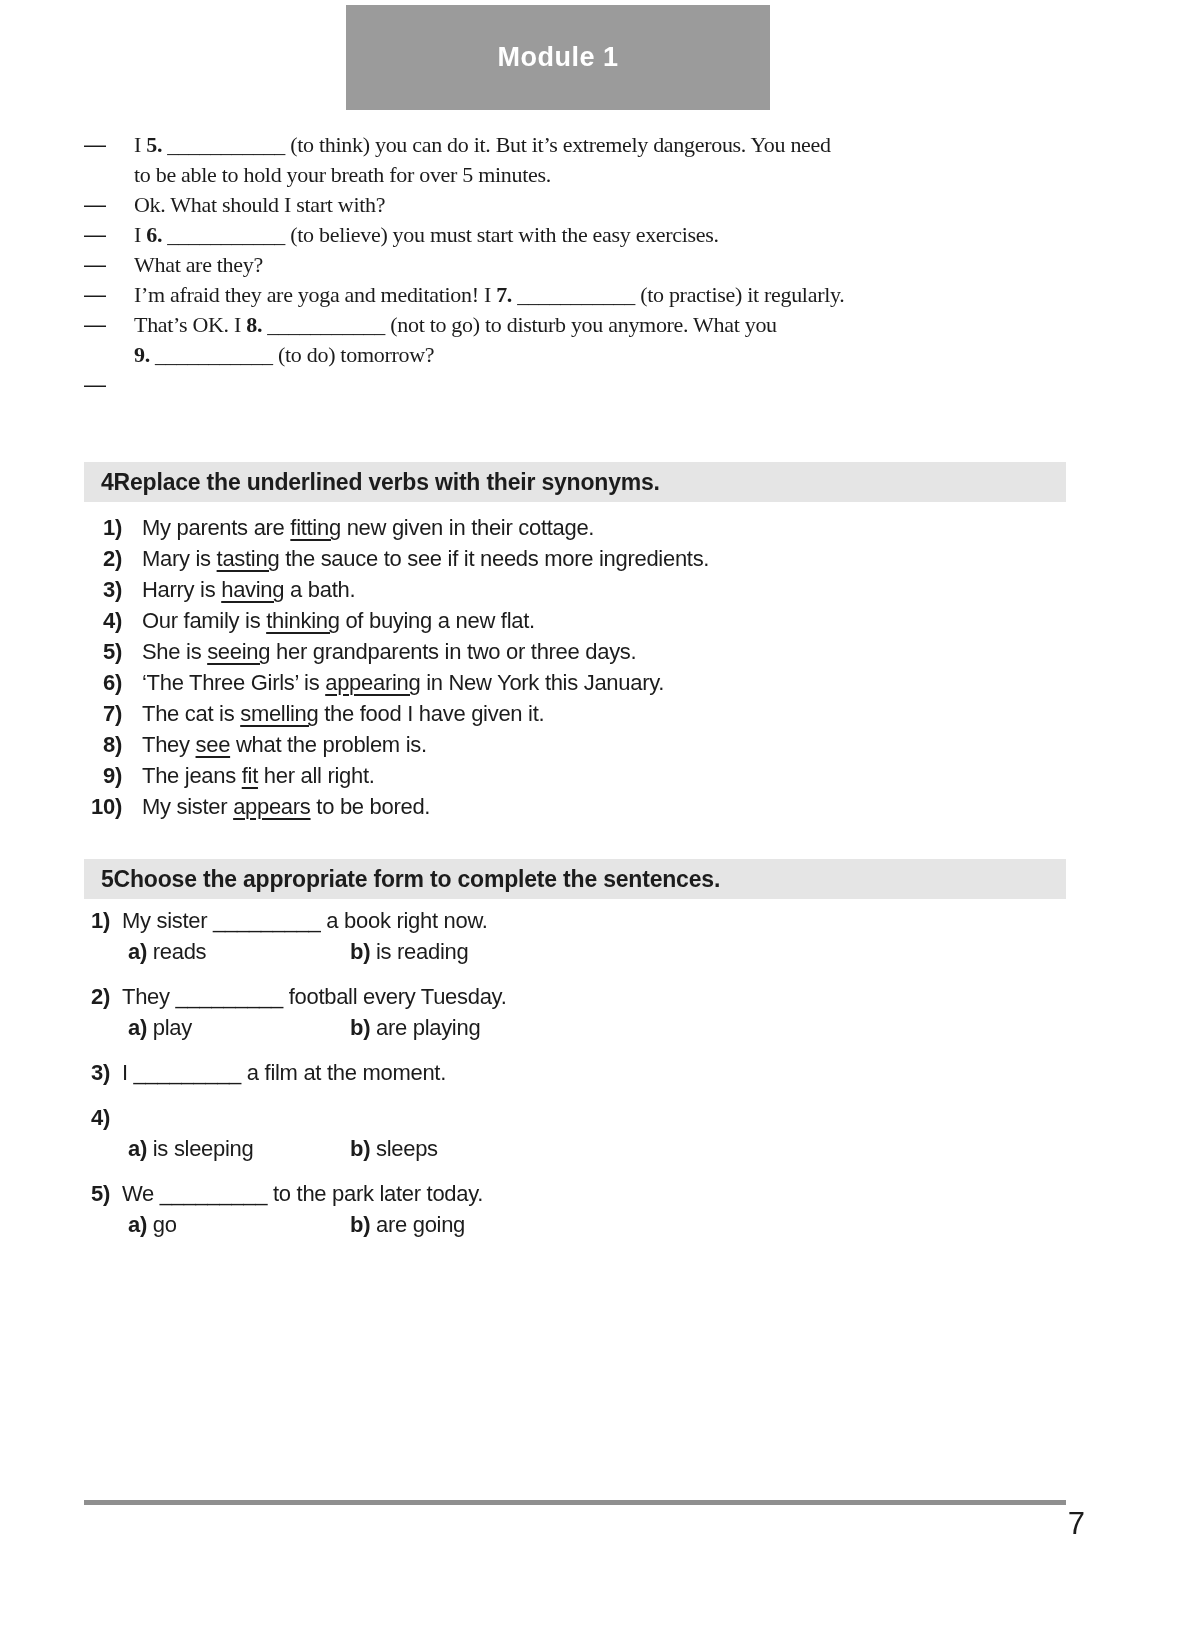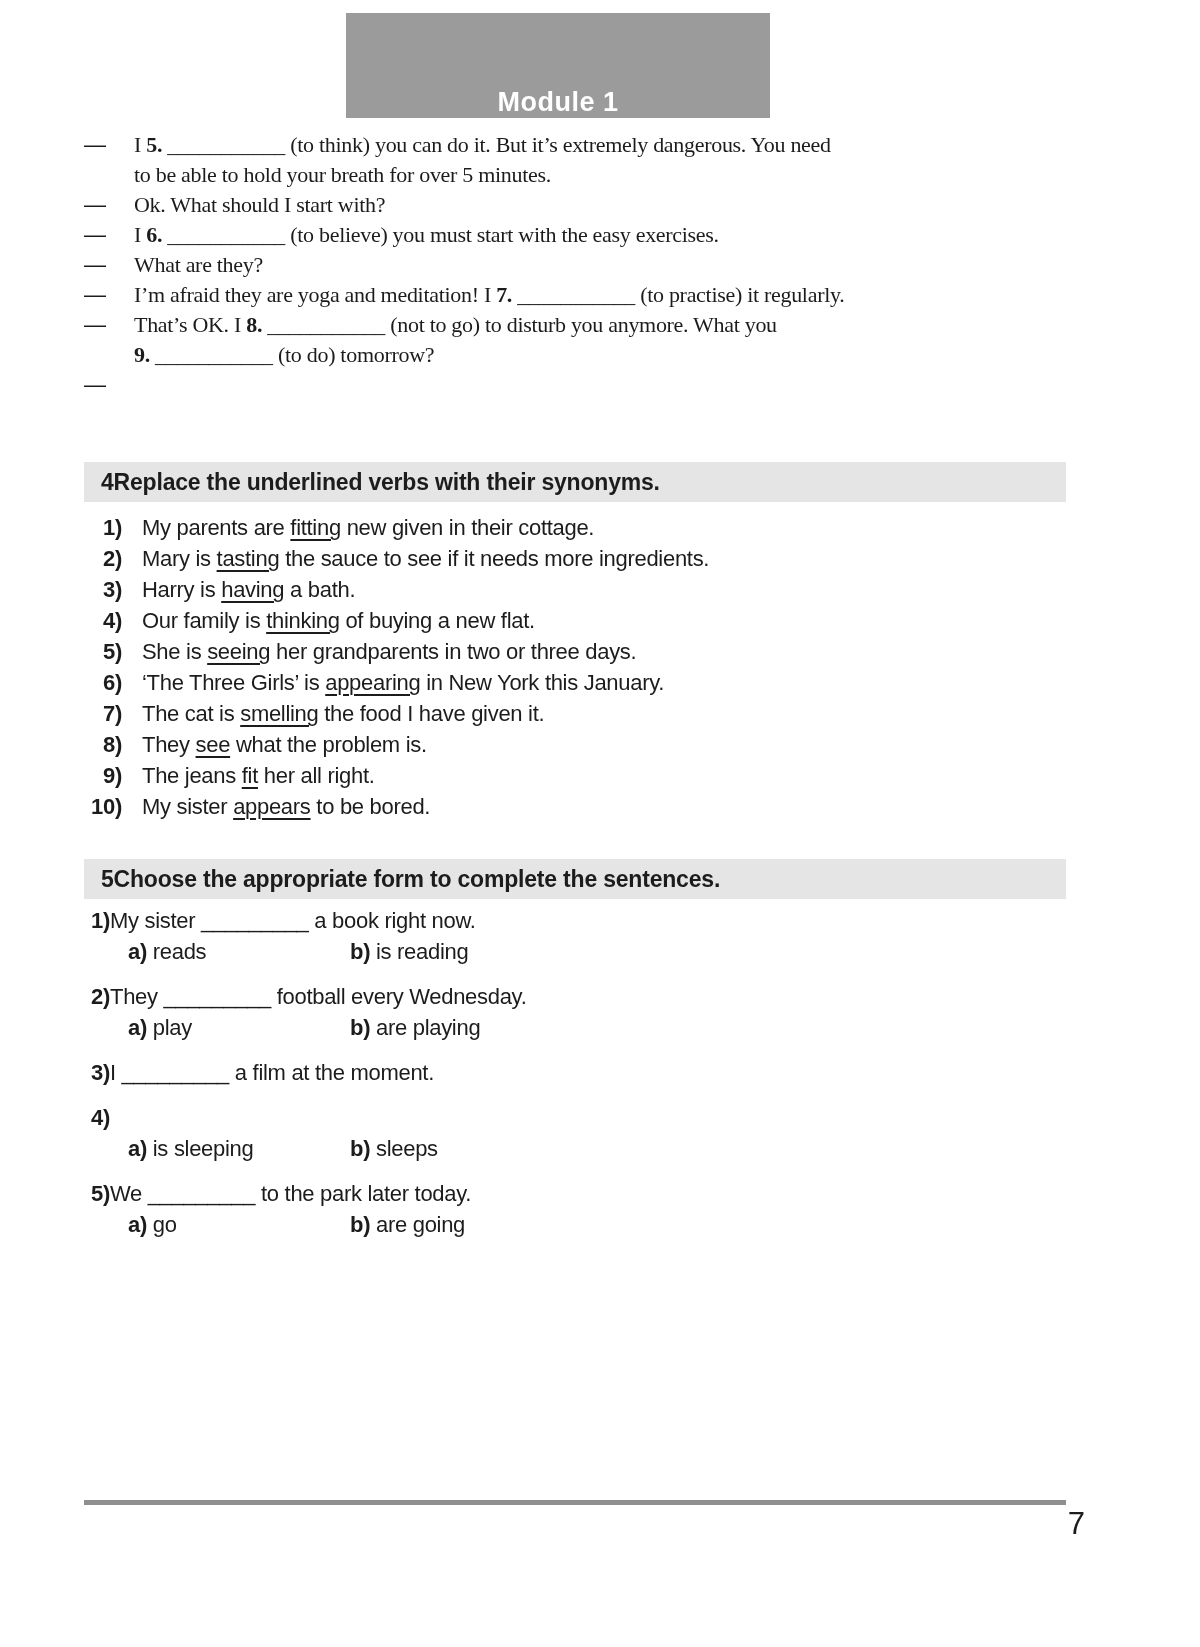--- a/index.html
+++ b/index.html
@@ -11,24 +11,24 @@
     background: #ffffff;
     font-family: "Liberation Sans", sans-serif;
     color: #1c1c1c;
     overflow: hidden;
   }
   .b { font-weight: bold; }
   .u { text-decoration: underline; text-decoration-thickness: 2px; text-underline-offset: 4px; }
 
   .module-box {
     position: absolute;
-    left: 346px; top: 13px;
+    left: 346px; top: 5px;
     width: 424px; height: 105px;
     background: #9b9b9b;
-    display: flex; align-items: flex-end; justify-content: center;
+    display: flex; align-items: center; justify-content: center;
   }
   .module-box .mtitle {
     color: #ffffff;
     font-size: 27px;
     font-weight: bold;
     letter-spacing: 0.5px;
   }
 
   .dialogue {
     position: absolute;
@@ -74,21 +74,21 @@
   .xtext { margin-left: 20px; white-space: nowrap; }
 
   .ex5-list {
     position: absolute;
     left: 84px; top: 905px;
     width: 1000px;
   }
   .fitem { margin-bottom: 14px; font-size: 22px; letter-spacing: -0.3px; }
   .frow { display: flex; line-height: 31px; }
   .fnum { flex: 0 0 26px; text-align: right; font-weight: bold; }
-  .fprompt { margin-left: 0; white-space: nowrap; }
+  .fprompt { margin-left: 12px; white-space: nowrap; }
   .fopts { margin-left: 44px; line-height: 31px; }
   .opt-a { display: inline-block; width: 222px; }
   .opt-b { display: inline-block; text-align: center; }
 
   .footer-rule {
     position: absolute;
     left: 84px; top: 1500px;
     width: 982px; height: 5px;
     background: #8f8f8f;
   }
@@ -205,21 +205,21 @@
         <span class="fnum">1)</span>
         <span class="fprompt">My sister _________ a book right now.</span>
       </div>
       <div class="fopts">
         <span class="opt-a"><span class="b">a)</span> <span>reads</span></span><span class="opt-b"><span class="b">b)</span> <span>is reading</span></span>
       </div>
     </div>
     <div class="fitem">
       <div class="frow">
         <span class="fnum">2)</span>
-        <span class="fprompt">They _________ football every Wednesday.</span>
+        <span class="fprompt">They _________ football every Tuesday.</span>
       </div>
       <div class="fopts">
         <span class="opt-a"><span class="b">a)</span> <span>play</span></span><span class="opt-b"><span class="b">b)</span> <span>are playing</span></span>
       </div>
     </div>
     <div class="fitem">
       <div class="frow">
         <span class="fnum">3)</span>
         <span class="fprompt">I _________ a film at the moment.</span>
       </div>

